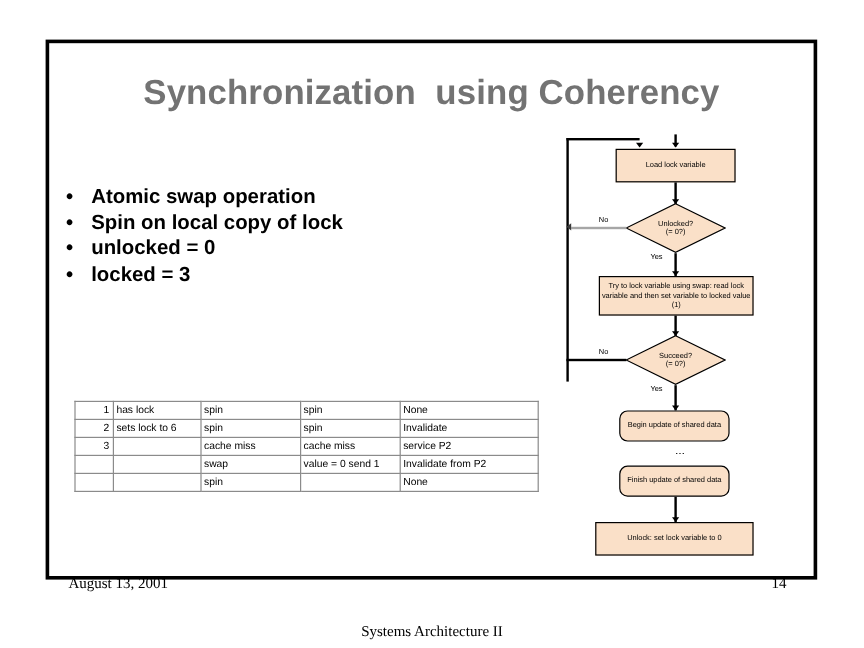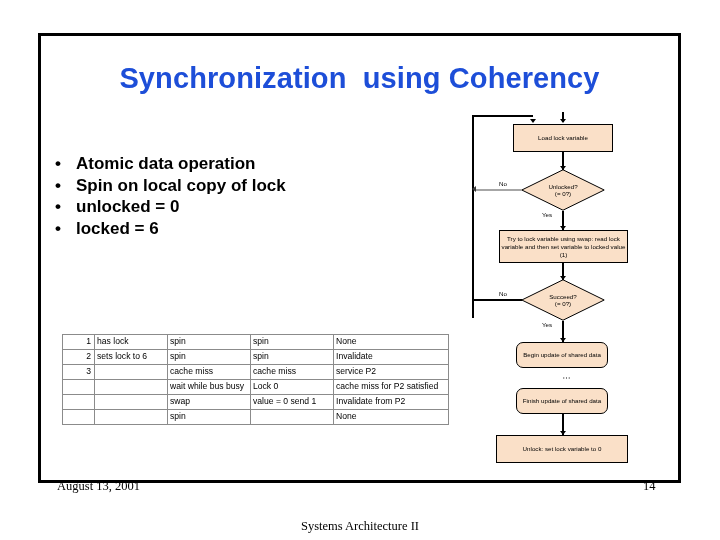--- a/index.html
+++ b/index.html
@@ -30,21 +30,21 @@
   
   #slide-title {
     position: absolute;
     left: 38px;
     top: 62px;
     width: 643px;
     text-align: center;
     font-size: 29px;
     font-weight: bold;
     letter-spacing: 0.1px;
-    color: #1d4ed8;
+    color: #737373;
     white-space: pre;
   }
 
   
   #bullet-list {
     position: absolute;
     left: 55px;
     top: 154px;
     width: 240px;
   }
@@ -190,33 +190,33 @@
 </head>
 <body>
 
 <div id="slide-frame"></div>
 
 <div id="slide-title">Synchronization  using Coherency</div>
 
 <div id="bullet-list">
   <div class="bullet-item">
     <span class="bullet-dot">•</span>
-    <span class="bullet-text">Atomic data operation</span>
+    <span class="bullet-text">Atomic swap operation</span>
   </div>
   <div class="bullet-item">
     <span class="bullet-dot">•</span>
     <span class="bullet-text">Spin on local copy of lock</span>
   </div>
   <div class="bullet-item">
     <span class="bullet-dot">•</span>
     <span class="bullet-text">unlocked = 0</span>
   </div>
   <div class="bullet-item">
     <span class="bullet-dot">•</span>
-    <span class="bullet-text">locked = 6</span>
+    <span class="bullet-text">locked = 3</span>
   </div>
 </div>
 
 <table id="trace-table">
   <tbody>
     <tr>
       <td class="col-step">1</td>
       <td class="col-p0">has lock</td>
       <td class="col-p1">spin</td>
       <td class="col-p2">spin</td>
@@ -228,27 +228,20 @@
       <td class="col-p1">spin</td>
       <td class="col-p2">spin</td>
       <td class="col-bus">Invalidate</td>
     </tr>
     <tr>
       <td class="col-step">3</td>
       <td class="col-p0 empty"></td>
       <td class="col-p1">cache miss</td>
       <td class="col-p2">cache miss</td>
       <td class="col-bus">service P2</td>
-    </tr>
-    <tr>
-      <td class="col-step empty"></td>
-      <td class="col-p0 empty"></td>
-      <td class="col-p1">wait while bus busy</td>
-      <td class="col-p2">Lock    0</td>
-      <td class="col-bus">cache miss for P2 satisfied</td>
     </tr>
     <tr>
       <td class="col-step empty"></td>
       <td class="col-p0 empty"></td>
       <td class="col-p1">swap</td>
       <td class="col-p2">value = 0 send 1</td>
       <td class="col-bus">Invalidate from P2</td>
     </tr>
     <tr>
       <td class="col-step empty"></td>

